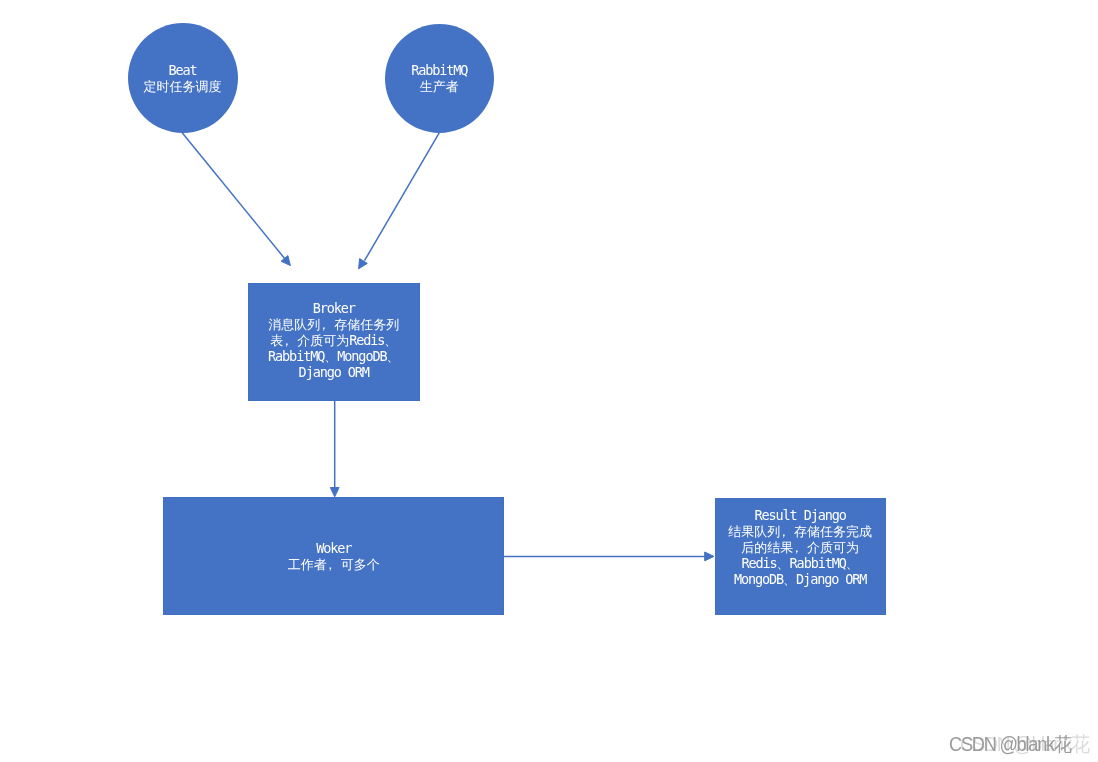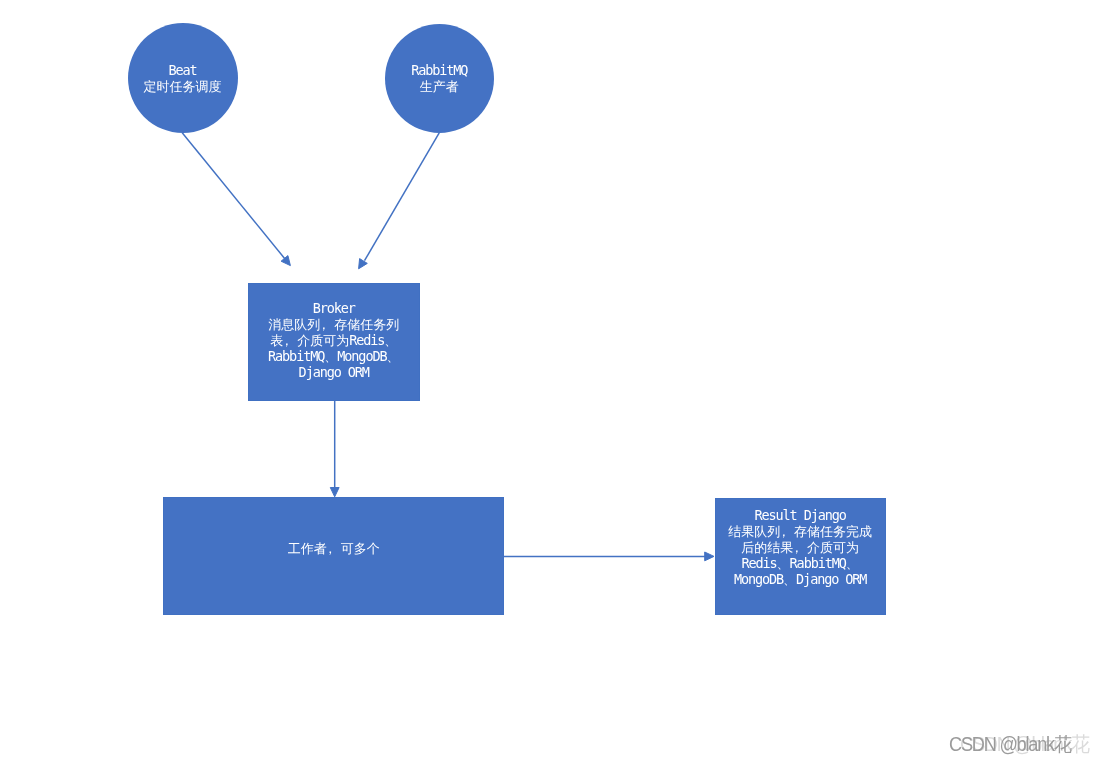--- a/index.html
+++ b/index.html
@@ -87,20 +87,21 @@
         <span class="tline"><span class="lat">Broker</span></span>
         <span class="tline"><span class="cjk">消息队列<span class="fwcomma"><i>，</i></span>存储任务列</span></span>
         <span class="tline"><span class="cjk">表<span class="fwcomma"><i>，</i></span>介质可为</span><span class="lat">Redis</span><span class="cjk">、</span></span>
         <span class="tline"><span class="lat">RabbitMQ</span><span class="cjk">、</span><span class="lat">MongoDB</span><span class="cjk">、</span></span>
         <span class="tline"><span class="lat">Django ORM</span></span>
       </div>
   </div>
 
   <div class="node" id="woker">
     <div class="node-text">
+        <span class="tline"><span class="lat">Woker</span></span>
         <span class="tline"><span class="cjk">工作者<span class="fwcomma"><i>，</i></span>可多个</span></span>
       </div>
   </div>
 
   <div class="node" id="backend">
     <div class="node-text">
         <span class="tline"><span class="lat">Result Django</span></span>
         <span class="tline"><span class="cjk">结果队列<span class="fwcomma"><i>，</i></span>存储任务完成</span></span>
         <span class="tline"><span class="cjk">后的结果<span class="fwcomma"><i>，</i></span>介质可为</span></span>
         <span class="tline"><span class="lat">Redis</span><span class="cjk">、</span><span class="lat">RabbitMQ</span><span class="cjk">、</span></span>

